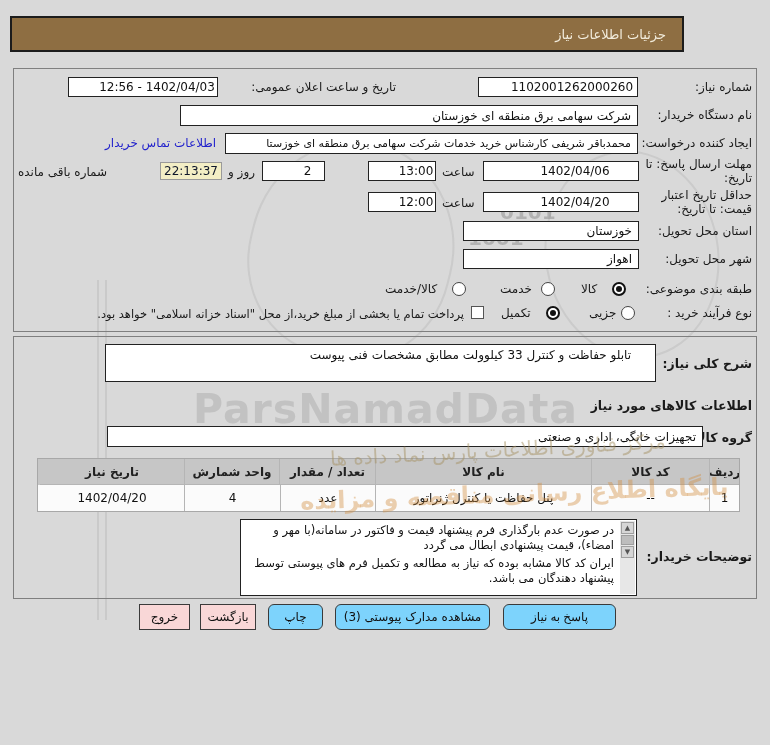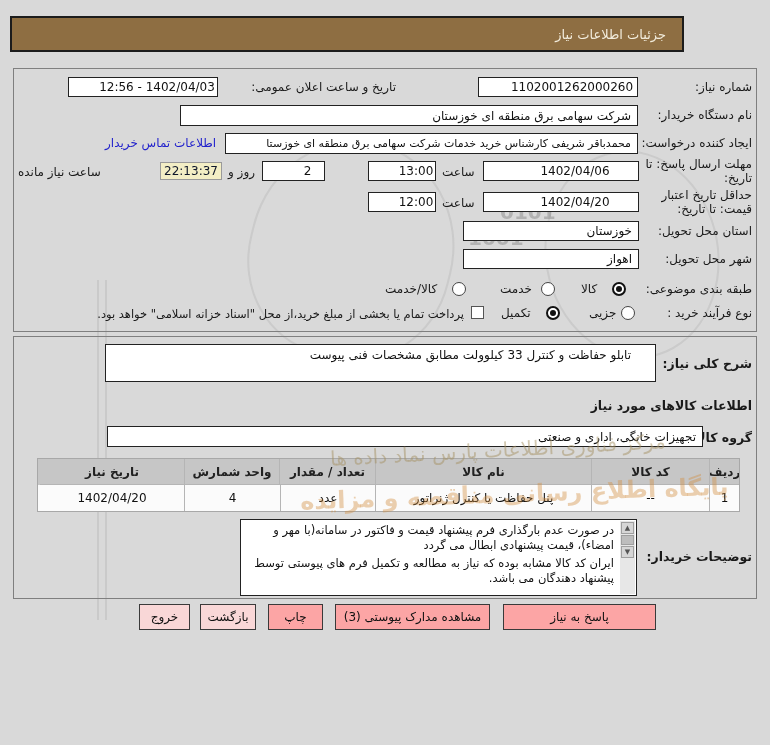--- a/index.html
+++ b/index.html
@@ -37,21 +37,21 @@
   .gtable{position:absolute;left:37px;top:458px;width:703px;border:1px solid #a8a8a8;box-sizing:border-box;z-index:2;direction:rtl;font-size:12px;}
   .trow{display:flex;direction:rtl;}
   .trow.head{background:#c6c6c6;font-weight:bold;color:#222;}
   .trow.data{background:#fbfbfb;color:#111;}
   .tcell{height:26px;display:flex;align-items:center;justify-content:center;border-left:1px solid #b5b5b5;box-sizing:border-box;overflow:hidden;white-space:nowrap;}
   .tcell:last-child{border-left:none;}
   .trow.head .tcell{border-bottom:1px solid #b5b5b5;}
   .c-radif{width:30px;}.c-code{width:118px;}.c-name{width:216px;}.c-unit{width:95px;}.c-qty{width:96px;}.c-date{width:144px;}
   
   .btn{position:absolute;top:604px;height:26px;border:1px solid #3a3a3a;box-sizing:border-box;display:flex;align-items:center;justify-content:center;font-size:12px;color:#111;cursor:pointer;z-index:2;}
-  .btn.green{background:#fca5a5;}
+  .btn.green{background:#7dd3fc;border-radius:6px;}
   .btn.pink{background:#f9d7d7;}
   
   .wm{position:absolute;pointer-events:none;white-space:nowrap;}
   .wm-brand{left:193px;top:385px;font-size:41px;font-weight:bold;color:#c2c2c2;letter-spacing:1px;z-index:1;}
   .wm-line1{left:330px;top:438px;font-size:20px;color:rgba(165,145,100,0.5);transform:rotate(-3deg);z-index:3;}
   .wm-line2{left:300px;top:480px;font-size:24px;font-weight:bold;color:rgba(210,140,60,0.4);transform:rotate(-2deg);z-index:3;}
   .wm-d1{left:500px;top:200px;font-size:20px;font-weight:bold;color:rgba(120,120,120,0.4);z-index:1;}
   .wm-d2{left:468px;top:226px;font-size:20px;font-weight:bold;color:rgba(120,120,120,0.4);z-index:1;}
   .wm-e1{left:250px;top:140px;width:200px;height:215px;border:2px solid rgba(140,140,140,0.18);border-radius:50% 50% 45% 45%;transform:rotate(14deg);z-index:1;}
   .wm-e2{left:545px;top:150px;width:170px;height:205px;border:2px solid rgba(140,140,140,0.18);border-radius:50%;transform:rotate(-10deg);z-index:1;}
@@ -60,20 +60,21 @@
 </head>
 <body>
 
 <div class="page">
 
   <div class="wm wm-e1"></div>
   <div class="wm wm-e2"></div>
   <div class="wm wm-l1"></div>
   <div class="wm wm-d1">0101</div>
   <div class="wm wm-d2">1001</div>
+  <div class="wm wm-brand">ParsNamadData</div>
 
   <div class="titlebar">جزئیات اطلاعات نیاز</div>
 
   <div class="groupbox box1"></div>
 
   <div class="lbl" style="right:18px;top:80px;">شماره نیاز:</div>
   <div class="ibox c" style="left:478px;top:77px;width:160px;height:20px;">1102001262000260</div>
   <div class="lbl" style="right:374px;top:80px;">تاریخ و ساعت اعلان عمومی:</div>
   <div class="ibox c" style="left:68px;top:77px;width:150px;height:20px;">1402/04/03 - 12:56</div>
 
@@ -84,21 +85,21 @@
   <div class="ibox r" style="left:225px;top:133px;width:413px;height:21px;font-size:11px;">محمدباقر شریفی کارشناس خرید خدمات شرکت سهامی برق منطقه ای خوزستا</div>
   <div class="link" style="left:105px;top:136px;">اطلاعات تماس خریدار</div>
 
   <div class="lbl2" style="right:18px;top:157px;">مهلت ارسال پاسخ: تا تاریخ:</div>
   <div class="ibox c" style="left:483px;top:161px;width:156px;height:20px;">1402/04/06</div>
   <div class="lbl" style="left:442px;top:165px;">ساعت</div>
   <div class="ibox c" style="left:368px;top:161px;width:68px;height:20px;">13:00</div>
   <div class="ibox c" style="left:262px;top:161px;width:63px;height:20px;">2</div>
   <div class="lbl" style="left:228px;top:165px;">روز و</div>
   <div class="countdown" style="left:160px;top:162px;width:62px;height:18px;">22:13:37</div>
-  <div class="lbl" style="left:18px;top:165px;">ساعت نیاز مانده</div>
+  <div class="lbl" style="left:18px;top:165px;">شماره باقی مانده</div>
 
   <div class="lbl2" style="right:18px;top:188px;">حداقل تاریخ اعتبار قیمت: تا تاریخ:</div>
   <div class="ibox c" style="left:483px;top:192px;width:156px;height:20px;">1402/04/20</div>
   <div class="lbl" style="left:442px;top:196px;">ساعت</div>
   <div class="ibox c" style="left:368px;top:192px;width:68px;height:20px;">12:00</div>
 
   <div class="lbl" style="right:18px;top:224px;">استان محل تحویل:</div>
   <div class="ibox r" style="left:463px;top:221px;width:176px;height:20px;">خوزستان</div>
 
   <div class="lbl" style="right:18px;top:252px;">شهر محل تحویل:</div>
@@ -158,19 +159,19 @@
       <div class="sthumb"></div>
       <div class="sbtn">▼</div>
     </div>
     <div class="notes-txt">در صورت عدم بارگذاری فرم پیشنهاد قیمت و فاکتور در سامانه(با مهر و امضاء)، قیمت پیشنهادی ابطال می گردد</div>
     <div class="notes-txt" style="padding-top:0;">ایران کد کالا مشابه بوده که نیاز به مطالعه و تکمیل فرم های پیوستی توسط پیشنهاد دهندگان می باشد.</div>
   </div>
 
   <div class="wm wm-line1">مرکز فناوری اطلاعات پارس نماد داده ها</div>
   <div class="wm wm-line2">پایگاه اطلاع رسانی مناقصه و مزایده</div>
 
-  <div class="btn green" style="left:503px;width:153px;">پاسخ به نیاز</div>
+  <div class="btn green" style="left:503px;width:113px;font-family:Liberation Serif, serif;">پاسخ به نیاز</div>
   <div class="btn green" style="left:335px;width:155px;">مشاهده مدارک پیوستی (3)</div>
   <div class="btn green" style="left:268px;width:55px;">چاپ</div>
   <div class="btn pink" style="left:200px;width:56px;">بازگشت</div>
   <div class="btn pink" style="left:139px;width:51px;">خروج</div>
 
 </div>
 
 </body></html>

